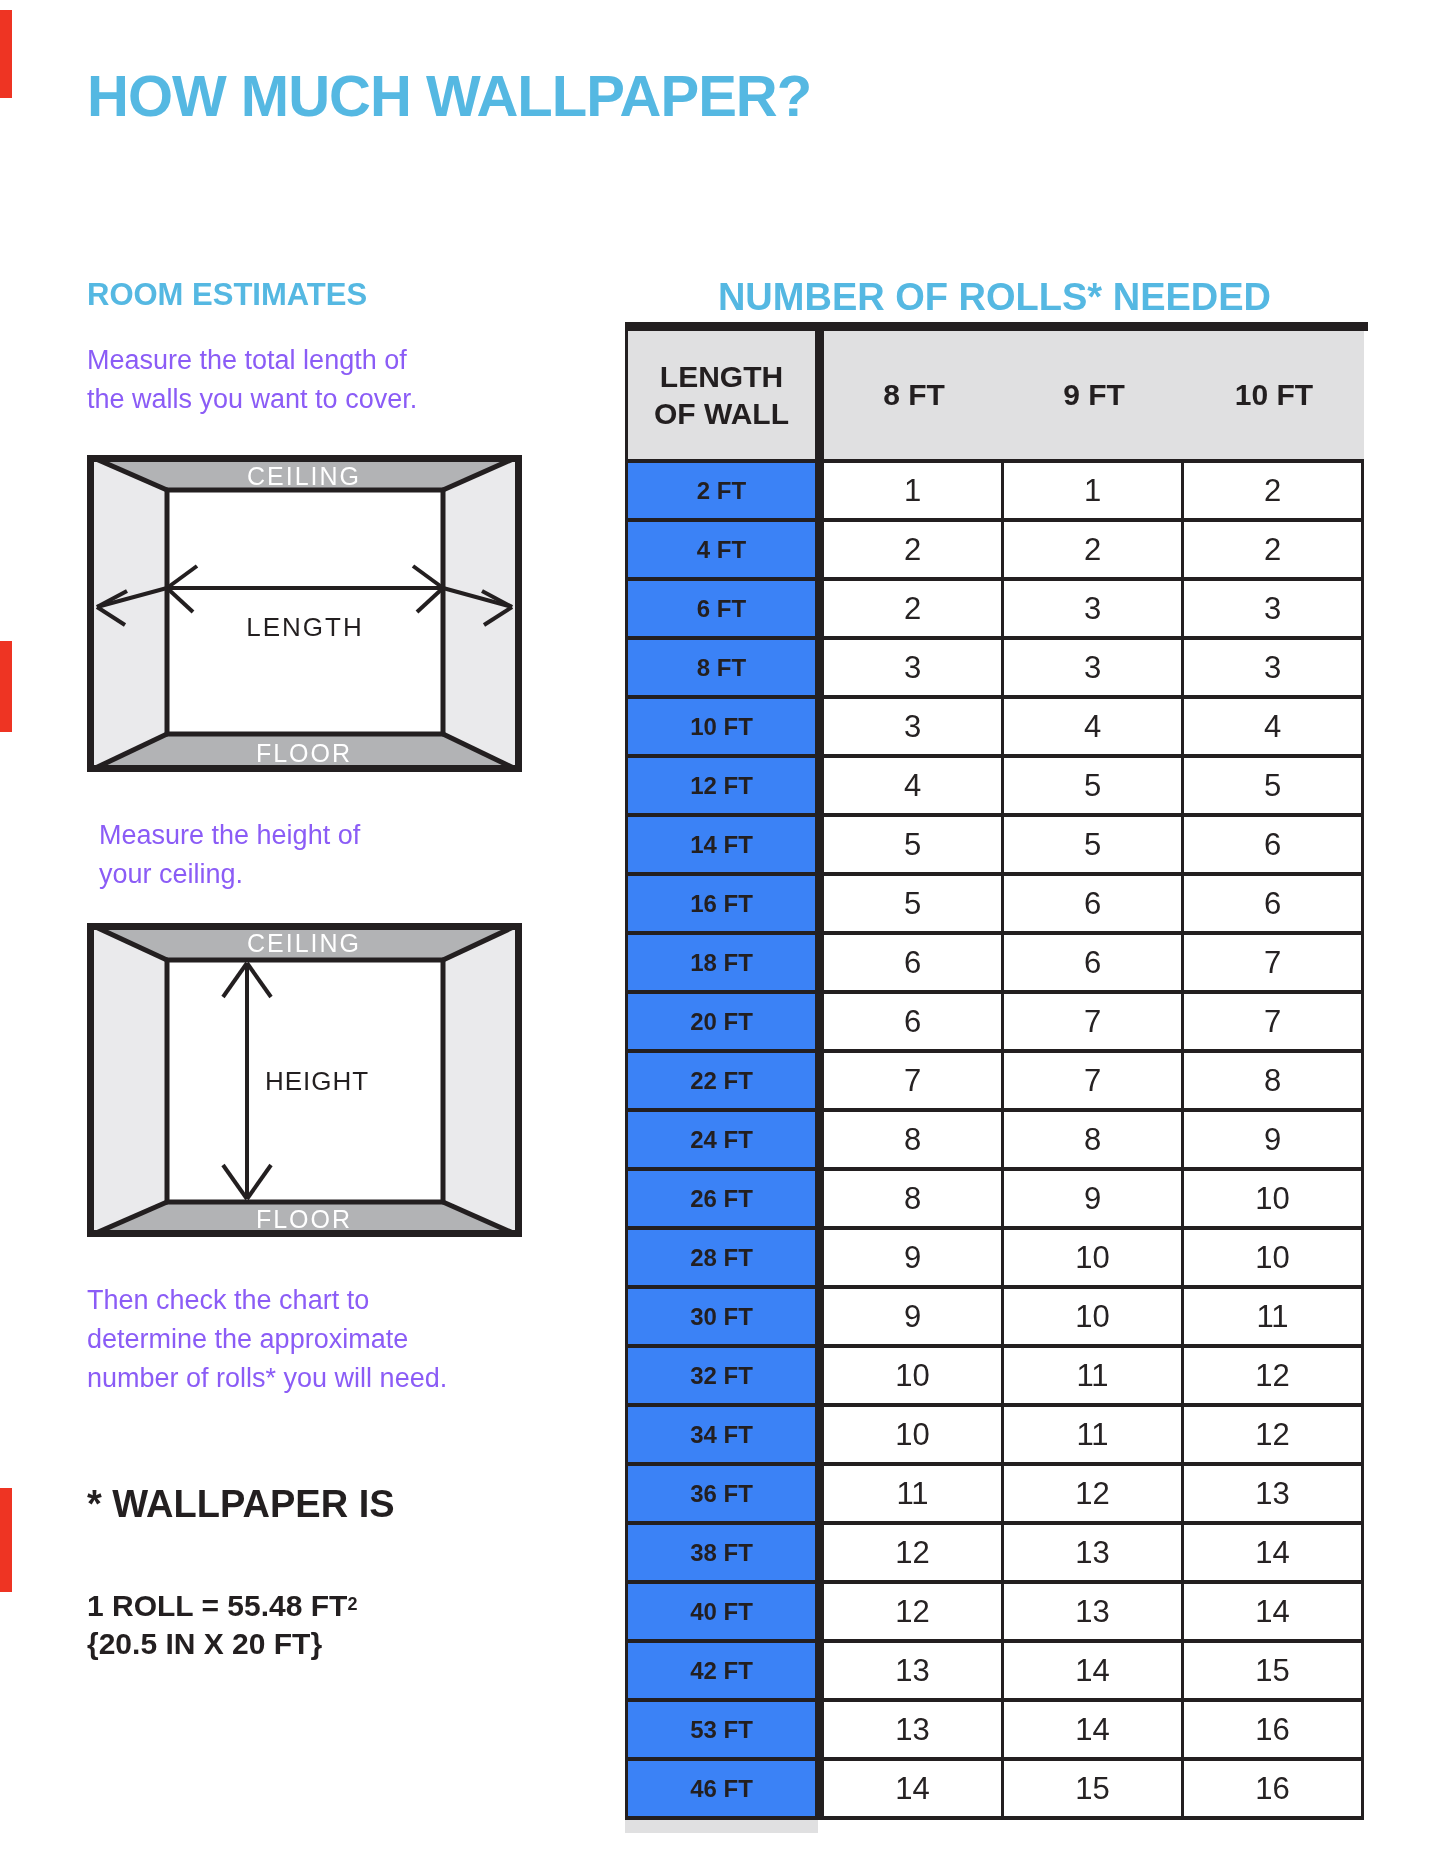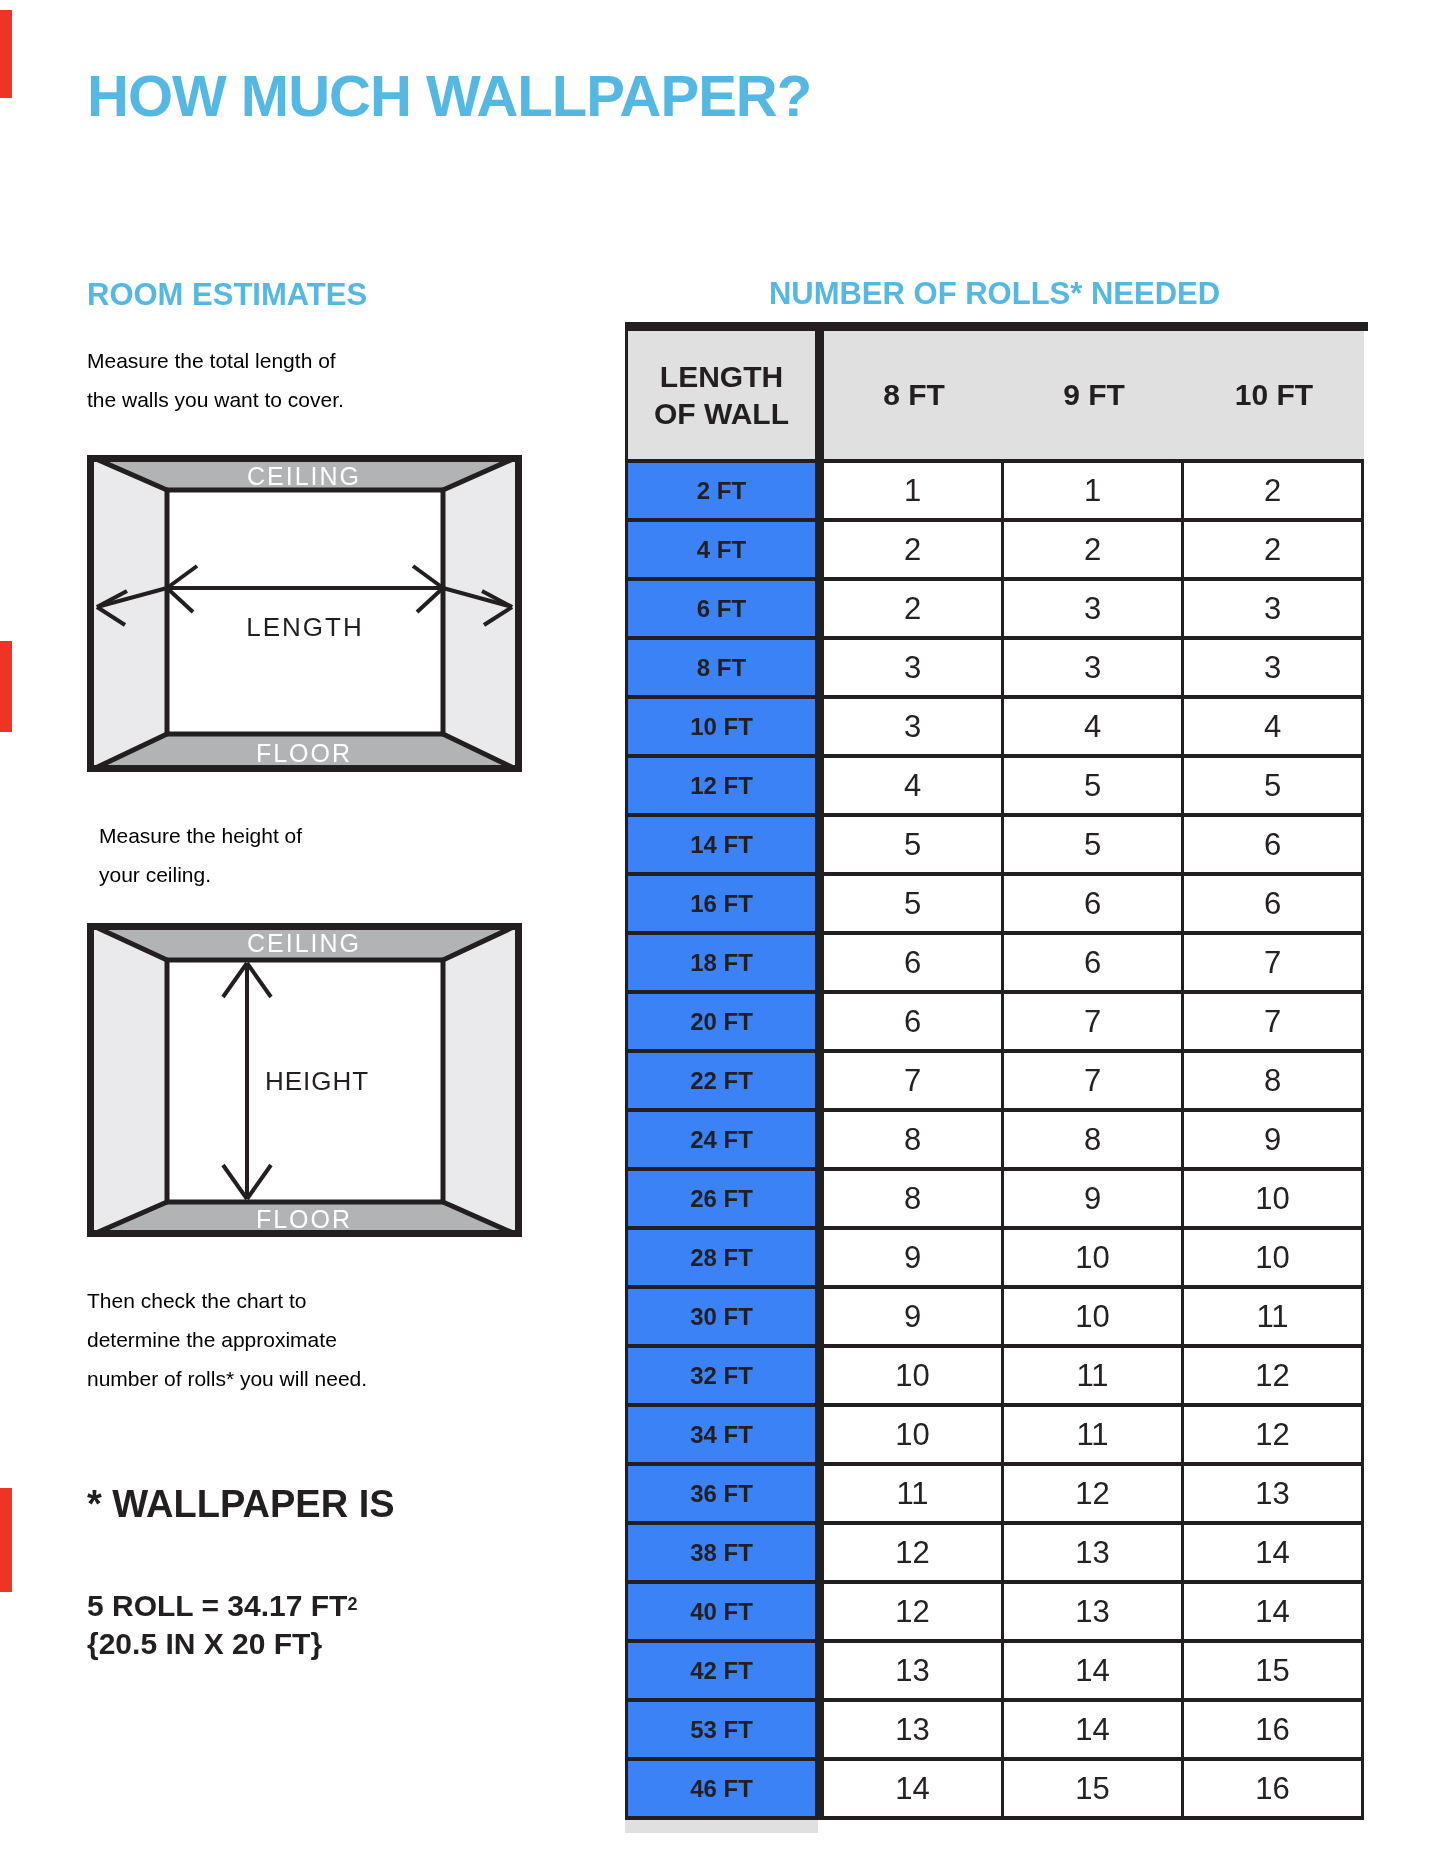--- a/index.html
+++ b/index.html
@@ -9,29 +9,29 @@
   }
   .abs { position:absolute; }
   .edge-mark { position:absolute; left:0; width:12px; background:#ee3423; }
   .title {
     position:absolute; left:87px; top:62px; font-size:58px; font-weight:bold;
     letter-spacing:-1px; color:#55b8e2; white-space:nowrap;
   }
   .section-h {
     position:absolute; font-size:31px; font-weight:bold; color:#55b8e2; white-space:nowrap;
   }
-  .para { position:absolute; font-size:21px; line-height:39px; color:#000000; white-space:nowrap; }
+  .para { position:absolute; font-size:27px; line-height:39px; color:#8b5cf6; white-space:nowrap; }
   .note { position:absolute; font-size:38px; font-weight:bold; line-height:36px; color:#231f20; white-space:nowrap; }
   .note .indent { padding-left:18px; }
   .rollspec { position:absolute; font-size:30px; font-weight:bold; line-height:38px; color:#231f20; white-space:nowrap; }
   .rollspec sup { font-size:60%; vertical-align:6px; }
   
   .rolls-heading {
     position:absolute; left:625px; top:276px; width:739px; text-align:center;
-    font-size:31px; font-weight:bold; color:#55b8e2; white-space:nowrap;
+    font-size:38px; font-weight:bold; color:#55b8e2; white-space:nowrap;
   }
   .rolls-table { position:absolute; left:625px; top:322px; width:739px; }
   .topbar { height:9px; background:#231f20; width:743px; }
   .thead { display:grid; grid-template-columns:190px 9px 1fr; border-bottom:4px solid #231f20; height:128px; }
   .wall-h {
     background:#e0e0e1; border-left:3px solid #231f20;
     display:flex; flex-direction:column; align-items:center; justify-content:center;
     font-size:30px; font-weight:bold; line-height:37px;
   }
   .vdiv { background:#231f20; }
@@ -137,21 +137,21 @@
     <div>Then check the chart to</div>
     <div>determine the approximate</div>
     <div>number of rolls* you will need.</div>
   </div>
 
   <div class="note" style="left:87px;top:1486px;">
     <div>* WALLPAPER IS</div>
   </div>
 
   <div class="rollspec" style="left:87px;top:1585px;">
-    <div><span>5 ROLL = 34.17 FT</span><sup>2</sup></div>
+    <div><span>1 ROLL = 55.48 FT</span><sup>2</sup></div>
     <div>{20.5 IN X 20 FT}</div>
   </div>
 
   <div class="rolls-heading">NUMBER OF ROLLS* NEEDED</div>
 
   <div class="rolls-table">
     <div class="topbar"></div>
     <div class="thead">
       <div class="wall-h">
         <div>LENGTH</div>

